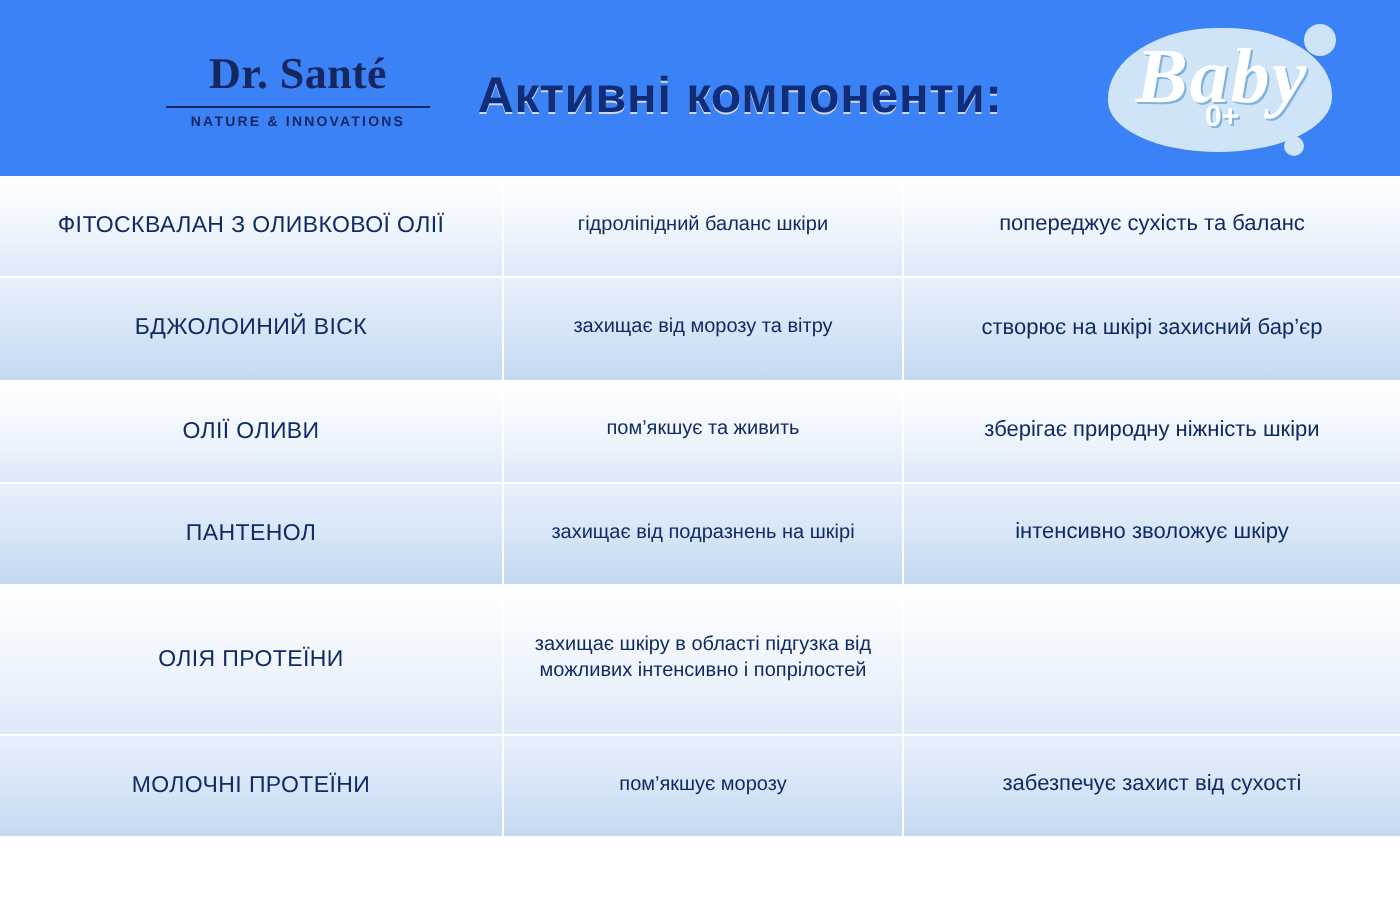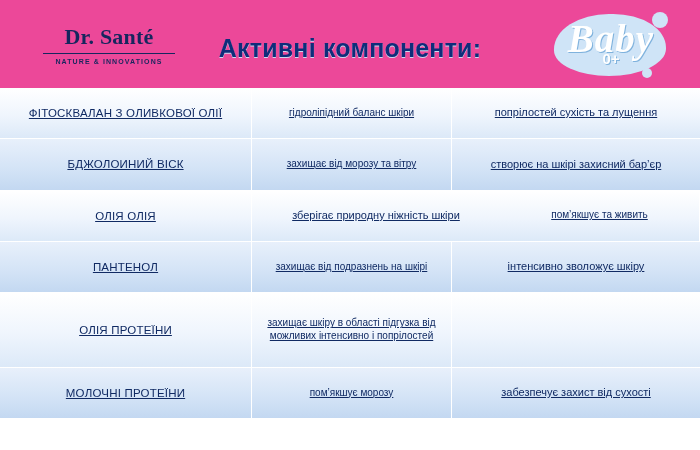--- a/index.html
+++ b/index.html
@@ -10,22 +10,23 @@
     width: 700px;
     height: 450px;
     overflow: hidden;
     font-family: "Liberation Sans", sans-serif;
     background: #ffffff;
   }
   .slide {
     position: relative;
     width: 700px;
     height: 450px;
-    background: #ec4899;
+    background: #3b82f6;
     box-sizing: border-box;
+    padding-left: 40px;
   }
 
   
   .header {
     position: relative;
     height: 88px;
   }
   .brand {
     position: absolute;
     left: 34px;
@@ -155,21 +156,20 @@
 
   .cell {
     display: flex;
     align-items: center;
     justify-content: flex-end;
     text-align: center;
     color: #102a63;
     padding: 4px 8px;
     box-sizing: border-box;
     line-height: 1.25;
-    text-decoration: underline;
   }
   .cell-inner { display: block; width: 100%; }
 
   .col-1 {
     width: 252px;
     font-size: 11.5px;
     letter-spacing: 0.2px;
     border-right: 1px solid #ffffff;
   }
   .col-2 {
@@ -219,46 +219,46 @@
   <div class="table">
 
     <div class="row light">
       <div class="cell col-1">
         <span class="cell-inner">ФІТОСКВАЛАН З ОЛИВКОВОЇ ОЛІЇ</span>
       </div>
       <div class="cell col-2">
         <span class="cell-inner">гідроліпідний баланс шкіри</span>
       </div>
       <div class="cell col-3">
-        <span class="cell-inner">попрілостей сухість та лущення</span>
+        <span class="cell-inner">попереджує сухість та баланс</span>
       </div>
     </div>
 
     <div class="row dark">
       <div class="cell col-1">
         <span class="cell-inner">БДЖОЛОИНИЙ ВІСК</span>
       </div>
       <div class="cell col-2">
         <span class="cell-inner">захищає від морозу та вітру</span>
       </div>
       <div class="cell col-3">
         <span class="cell-inner">створює на шкірі захисний бар’єр</span>
       </div>
     </div>
 
     <div class="row light">
       <div class="cell col-1">
-        <span class="cell-inner">ОЛІЯ ОЛІЯ</span>
+        <span class="cell-inner">ОЛІЇ ОЛИВИ</span>
+      </div>
+      <div class="cell col-2">
+        <span class="cell-inner">пом’якшує та живить</span>
       </div>
       <div class="cell col-3">
         <span class="cell-inner">зберігає природну ніжність шкіри</span>
       </div>
-      <div class="cell col-2">
-        <span class="cell-inner">пом’якшує та живить</span>
-      </div>
     </div>
 
     <div class="row dark">
       <div class="cell col-1">
         <span class="cell-inner">ПАНТЕНОЛ</span>
       </div>
       <div class="cell col-2">
         <span class="cell-inner">захищає від подразнень на шкірі</span>
       </div>
       <div class="cell col-3">

